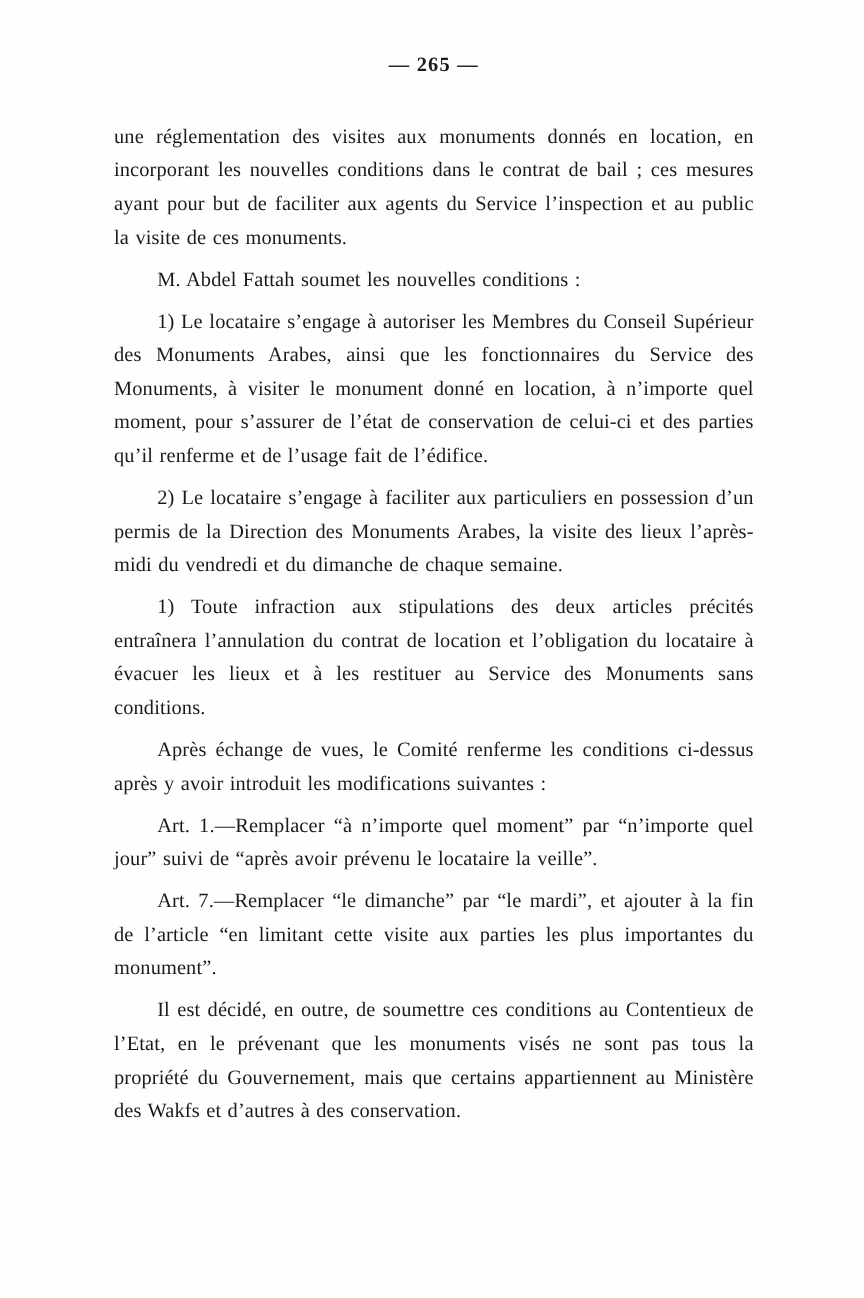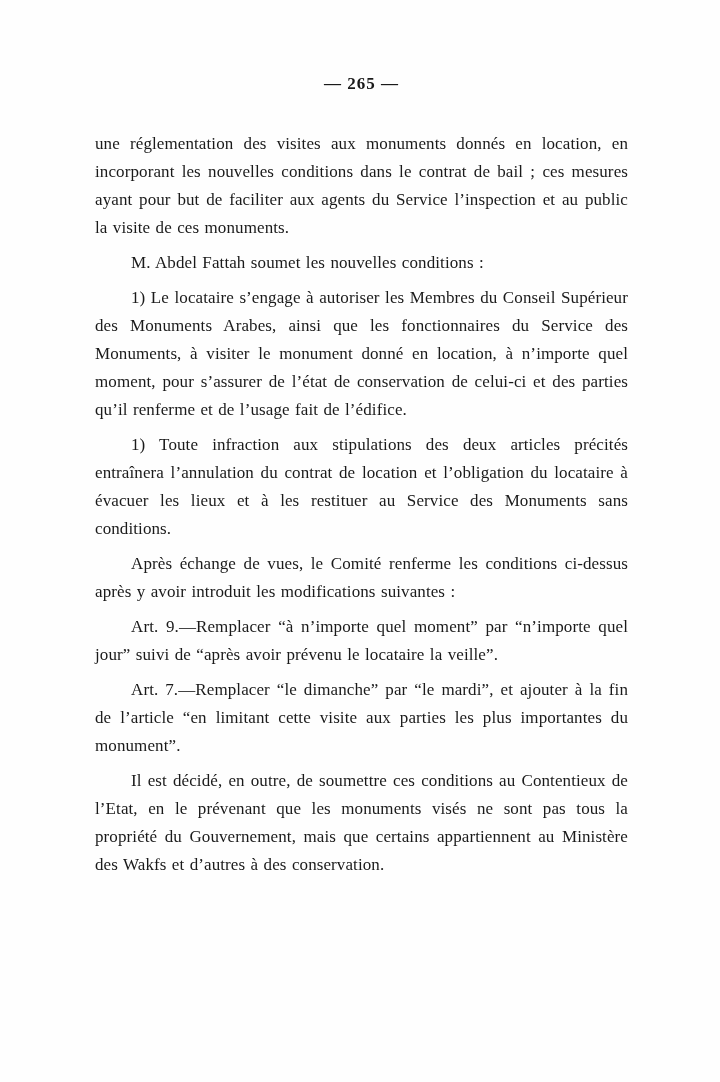--- a/index.html
+++ b/index.html
@@ -16,21 +16,21 @@
     overflow: hidden;
   }
   .page {
     position: absolute;
     top: 0;
     left: 0;
     width: 720px;
     height: 1082px;
     background: #fefefe;
     box-sizing: border-box;
-    padding: 74px 92px 40px 95px;
+    padding: 44px 92px 40px 95px;
   }
   .page-number {
     text-align: center;
     font-size: 17px;
     font-weight: bold;
     letter-spacing: 1px;
     margin: 0 0 36px 0;
   }
   .body-text p {
     margin: 0 0 7px 0;
@@ -51,19 +51,20 @@
 </head>
 <body>
 
 <div class="page">
   <div class="page-number">— 265 —</div>
 
   <div class="body-text">
     <p class="no-indent">une réglementation des visites aux monuments donnés en location, en incorporant les nouvelles conditions dans le contrat de bail ; ces mesures ayant pour but de faciliter aux agents du Service l’inspection et au public la visite de ces monuments.</p>
     <p class="indent">M. Abdel Fattah soumet les nouvelles conditions :</p>
     <p class="indent">1)  Le locataire s’engage à autoriser les Membres du Conseil Supérieur des Monuments Arabes, ainsi que les fonctionnaires du Service des Monuments, à visiter le monument donné en location, à n’importe quel moment, pour s’assurer de l’état de conservation de celui-ci et des parties qu’il renferme et de l’usage fait de l’édifice.</p>
+    <p class="indent">2)  Le locataire s’engage à faciliter aux particuliers en possession d’un permis de la Direction des Monuments Arabes, la visite des lieux l’après-midi du vendredi et du dimanche de chaque semaine.</p>
     <p class="indent">1)  Toute infraction aux stipulations des deux articles précités entraînera l’annulation du contrat de location et l’obligation du locataire à évacuer les lieux et à les restituer au Service des Monuments sans conditions.</p>
     <p class="indent">Après échange de vues, le Comité renferme les conditions ci-dessus après y avoir introduit les modifications suivantes :</p>
-    <p class="indent">Art. 9.—Remplacer “à n’importe quel moment” par “n’importe quel jour” suivi de “après avoir prévenu le locataire la veille”.</p>
+    <p class="indent">Art. 1.—Remplacer “à n’importe quel moment” par “n’importe quel jour” suivi de “après avoir prévenu le locataire la veille”.</p>
     <p class="indent">Art. 7.—Remplacer “le dimanche” par “le mardi”, et ajouter à la fin de l’article “en limitant cette visite aux parties les plus importantes du monument”.</p>
     <p class="indent">Il est décidé, en outre, de soumettre ces conditions au Contentieux de l’Etat, en le prévenant que les monuments visés ne sont pas tous la propriété du Gouvernement, mais que certains appartiennent au Ministère des Wakfs et d’autres à des conservation.</p>
   </div>
 </div>
 
 </body></html>

